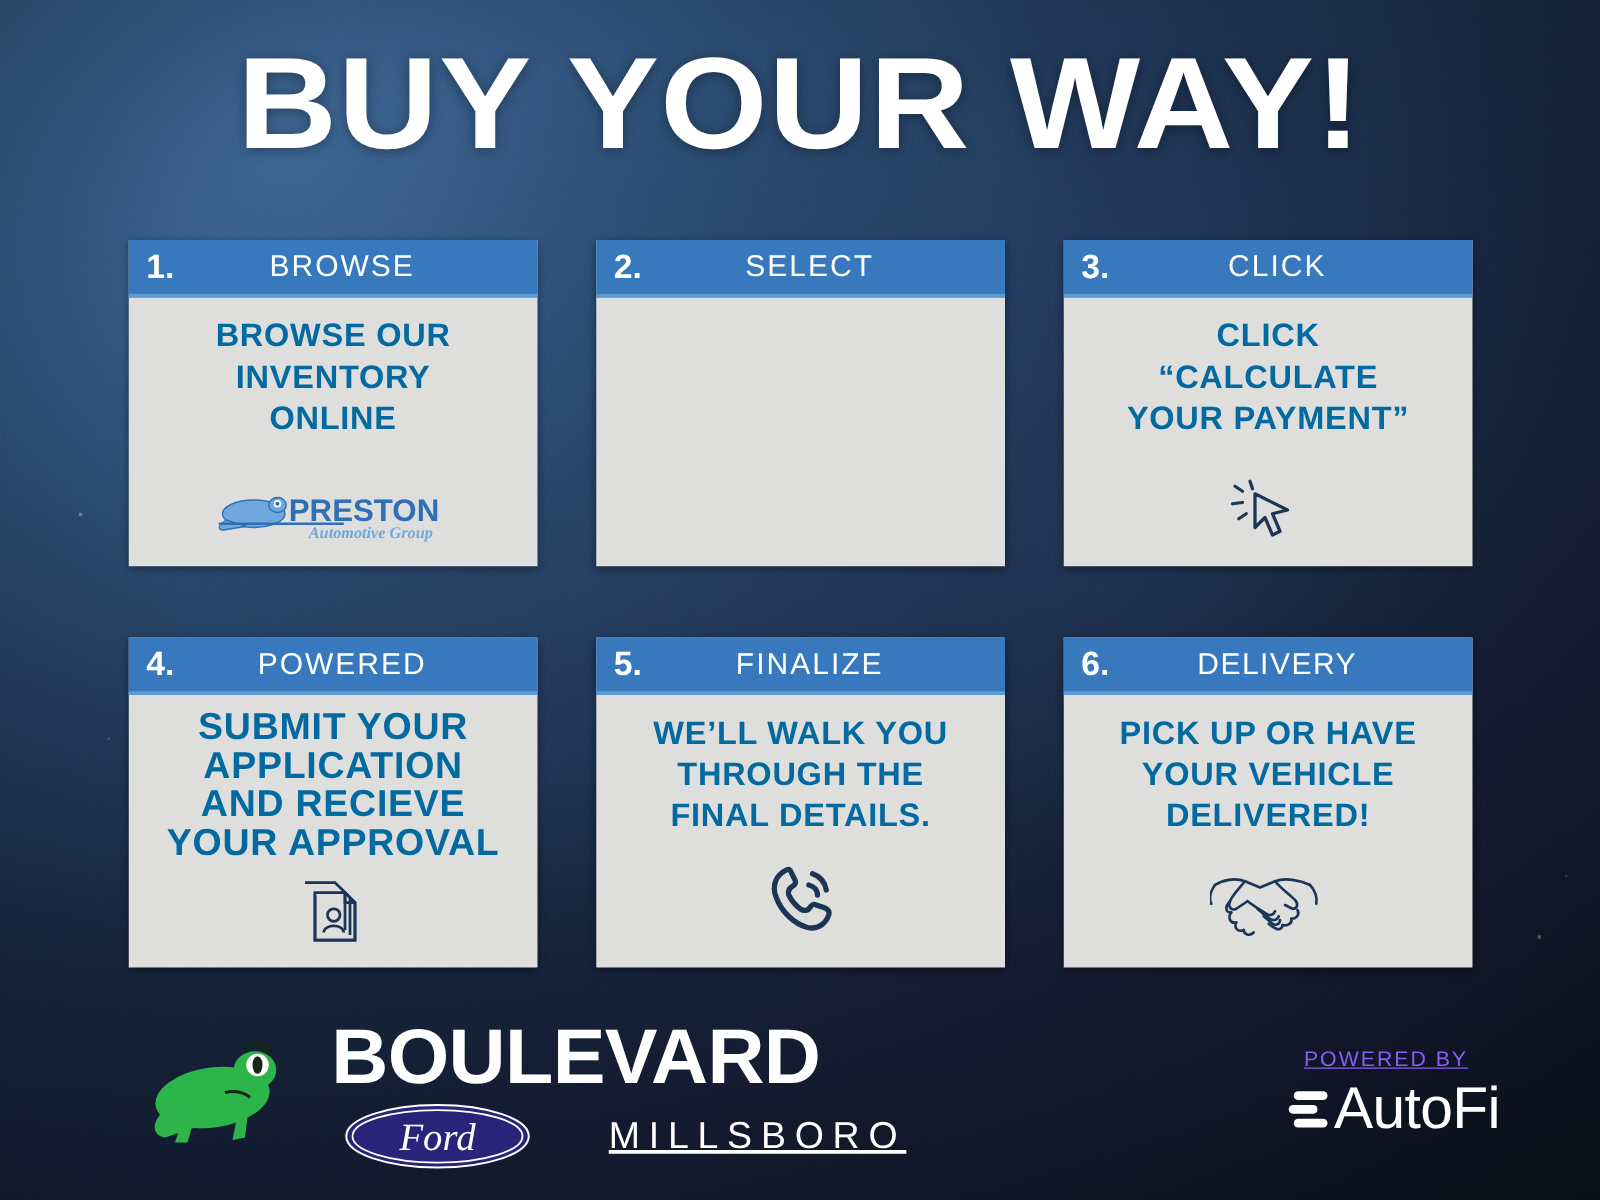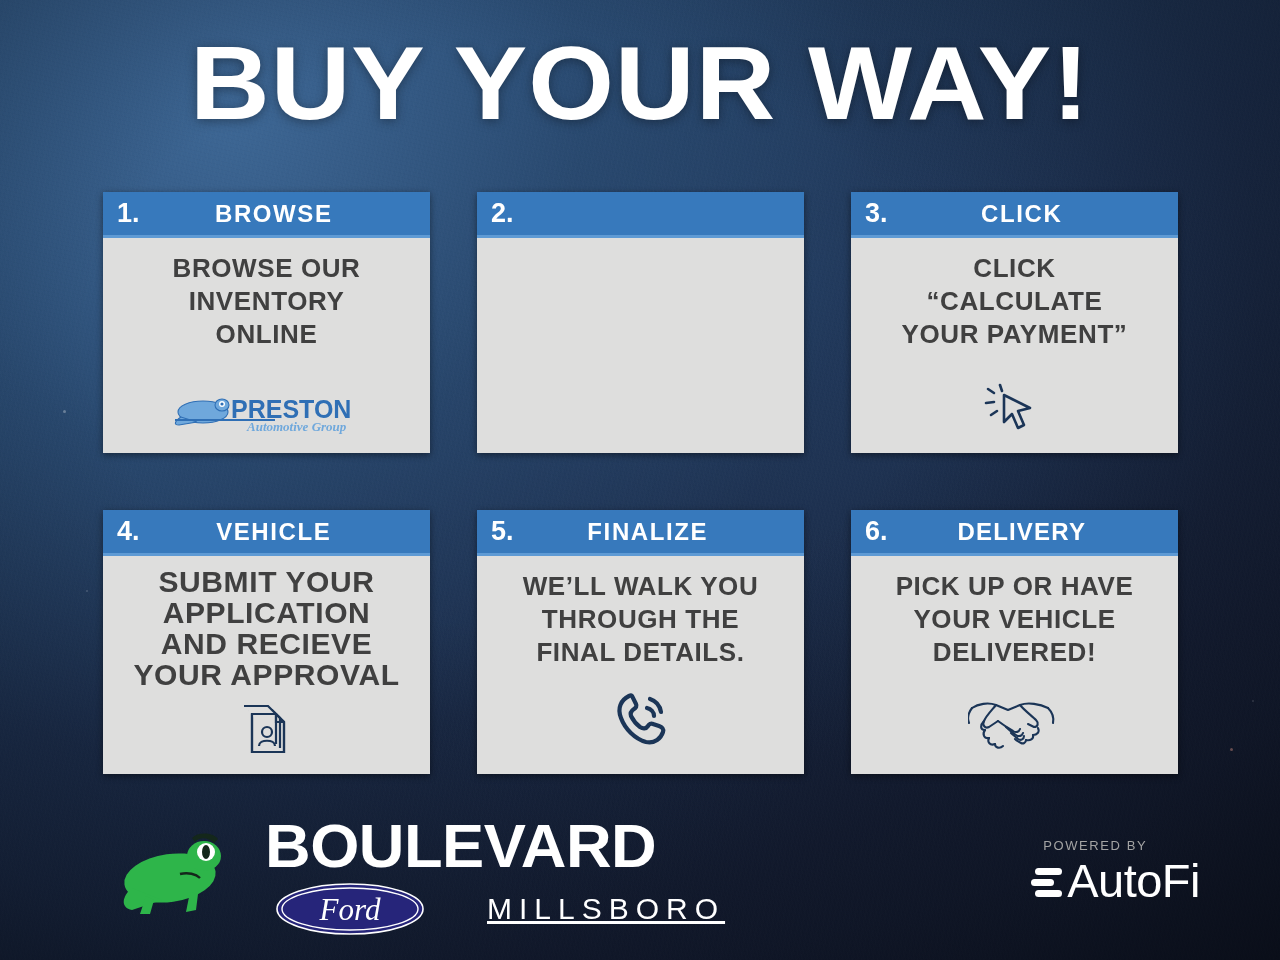--- a/index.html
+++ b/index.html
@@ -78,36 +78,36 @@
   .step-num {
     color:#ffffff;
     font-size:27px;
     font-weight:bold;
     line-height:1;
     margin-top:-1px;
   }
   .step-title {
     color:#ffffff;
     font-size:24px;
-    font-weight:bold;
+    font-weight:normal;
     letter-spacing:1.6px;
     flex:1;
     text-align:center;
     padding-right:8px;
     white-space:nowrap;
   }
 
   .card-body {
     flex:1;
     display:flex; flex-direction:column;
     align-items:center;
     padding:14px 12px 10px;
   }
   .card-text {
-    color:#404040;
+    color:#0369a1;
     font-weight:bold;
     font-size:26px;
     line-height:33px;
     letter-spacing:0.6px;
     text-align:center;
     white-space:pre-line;
   }
   .card-icon {
     margin-top:auto;
     display:flex; align-items:center; justify-content:center;
@@ -145,25 +145,26 @@
     letter-spacing:7px;
     margin-left:62px;
     white-space:nowrap;
     text-decoration:underline;
   }
   .autofi {
     position:absolute; right:80px; top:38px;
     display:flex; flex-direction:column; align-items:flex-start;
   }
   .powered {
-    color:#a3a3a3;
-    font-size:13px;
+    color:#8b5cf6;
+    font-size:17px;
     letter-spacing:1.6px;
     margin-left:14px;
     margin-bottom:2px;
+    text-decoration:underline;
   }
   .autofi-row { display:flex; align-items:center; }
   .autofi-name {
     color:#ffffff;
     font-size:47px;
     letter-spacing:-0.5px;
     line-height:52px;
     margin-left:4px;
     white-space:nowrap;
   }
@@ -206,20 +207,21 @@
           <text x="64" y="27" font-family="Liberation Sans, sans-serif" font-size="25" font-weight="bold" fill="#2f6fb5">PRESTON</text>
           <text x="80" y="40" font-family="Liberation Serif, serif" font-size="13" font-style="italic" font-weight="bold" fill="#6fa8dc">Automotive Group</text>
         </svg>
       </div>
     </div>
   </div>
 
   <div class="card c2">
     <div class="card-head">
       <span class="step-num">2.</span>
+      <span class="step-title">SELECT</span>
     </div>
   </div>
 
   <div class="card c3">
     <div class="card-head">
       <span class="step-num">3.</span>
       <span class="step-title">CLICK</span>
     </div>
     <div class="card-body">
       <div class="card-text">CLICK
@@ -233,21 +235,21 @@
           <path d="M4 26 L12 25"></path>
           <path d="M9 38 L15 34"></path>
         </svg>
       </div>
     </div>
   </div>
 
   <div class="card c4">
     <div class="card-head">
       <span class="step-num">4.</span>
-      <span class="step-title">VEHICLE</span>
+      <span class="step-title">POWERED</span>
     </div>
     <div class="card-body" style="padding-top:10px;">
       <div class="card-text" style="font-size:30px;line-height:31px;">SUBMIT YOUR
 APPLICATION
 AND RECIEVE
 YOUR APPROVAL</div>
       <div class="card-icon" style="padding-bottom:6px;">
         <svg width="58" height="56" viewBox="0 0 58 56" fill="none" stroke="#1b3557" stroke-width="2.2">
           <path d="M14 12 H38 L46 20 V50 H14 Z" fill="#dededd"></path>
           <path d="M10 8 H34 L42 16 V46" fill="#dededd"></path>

